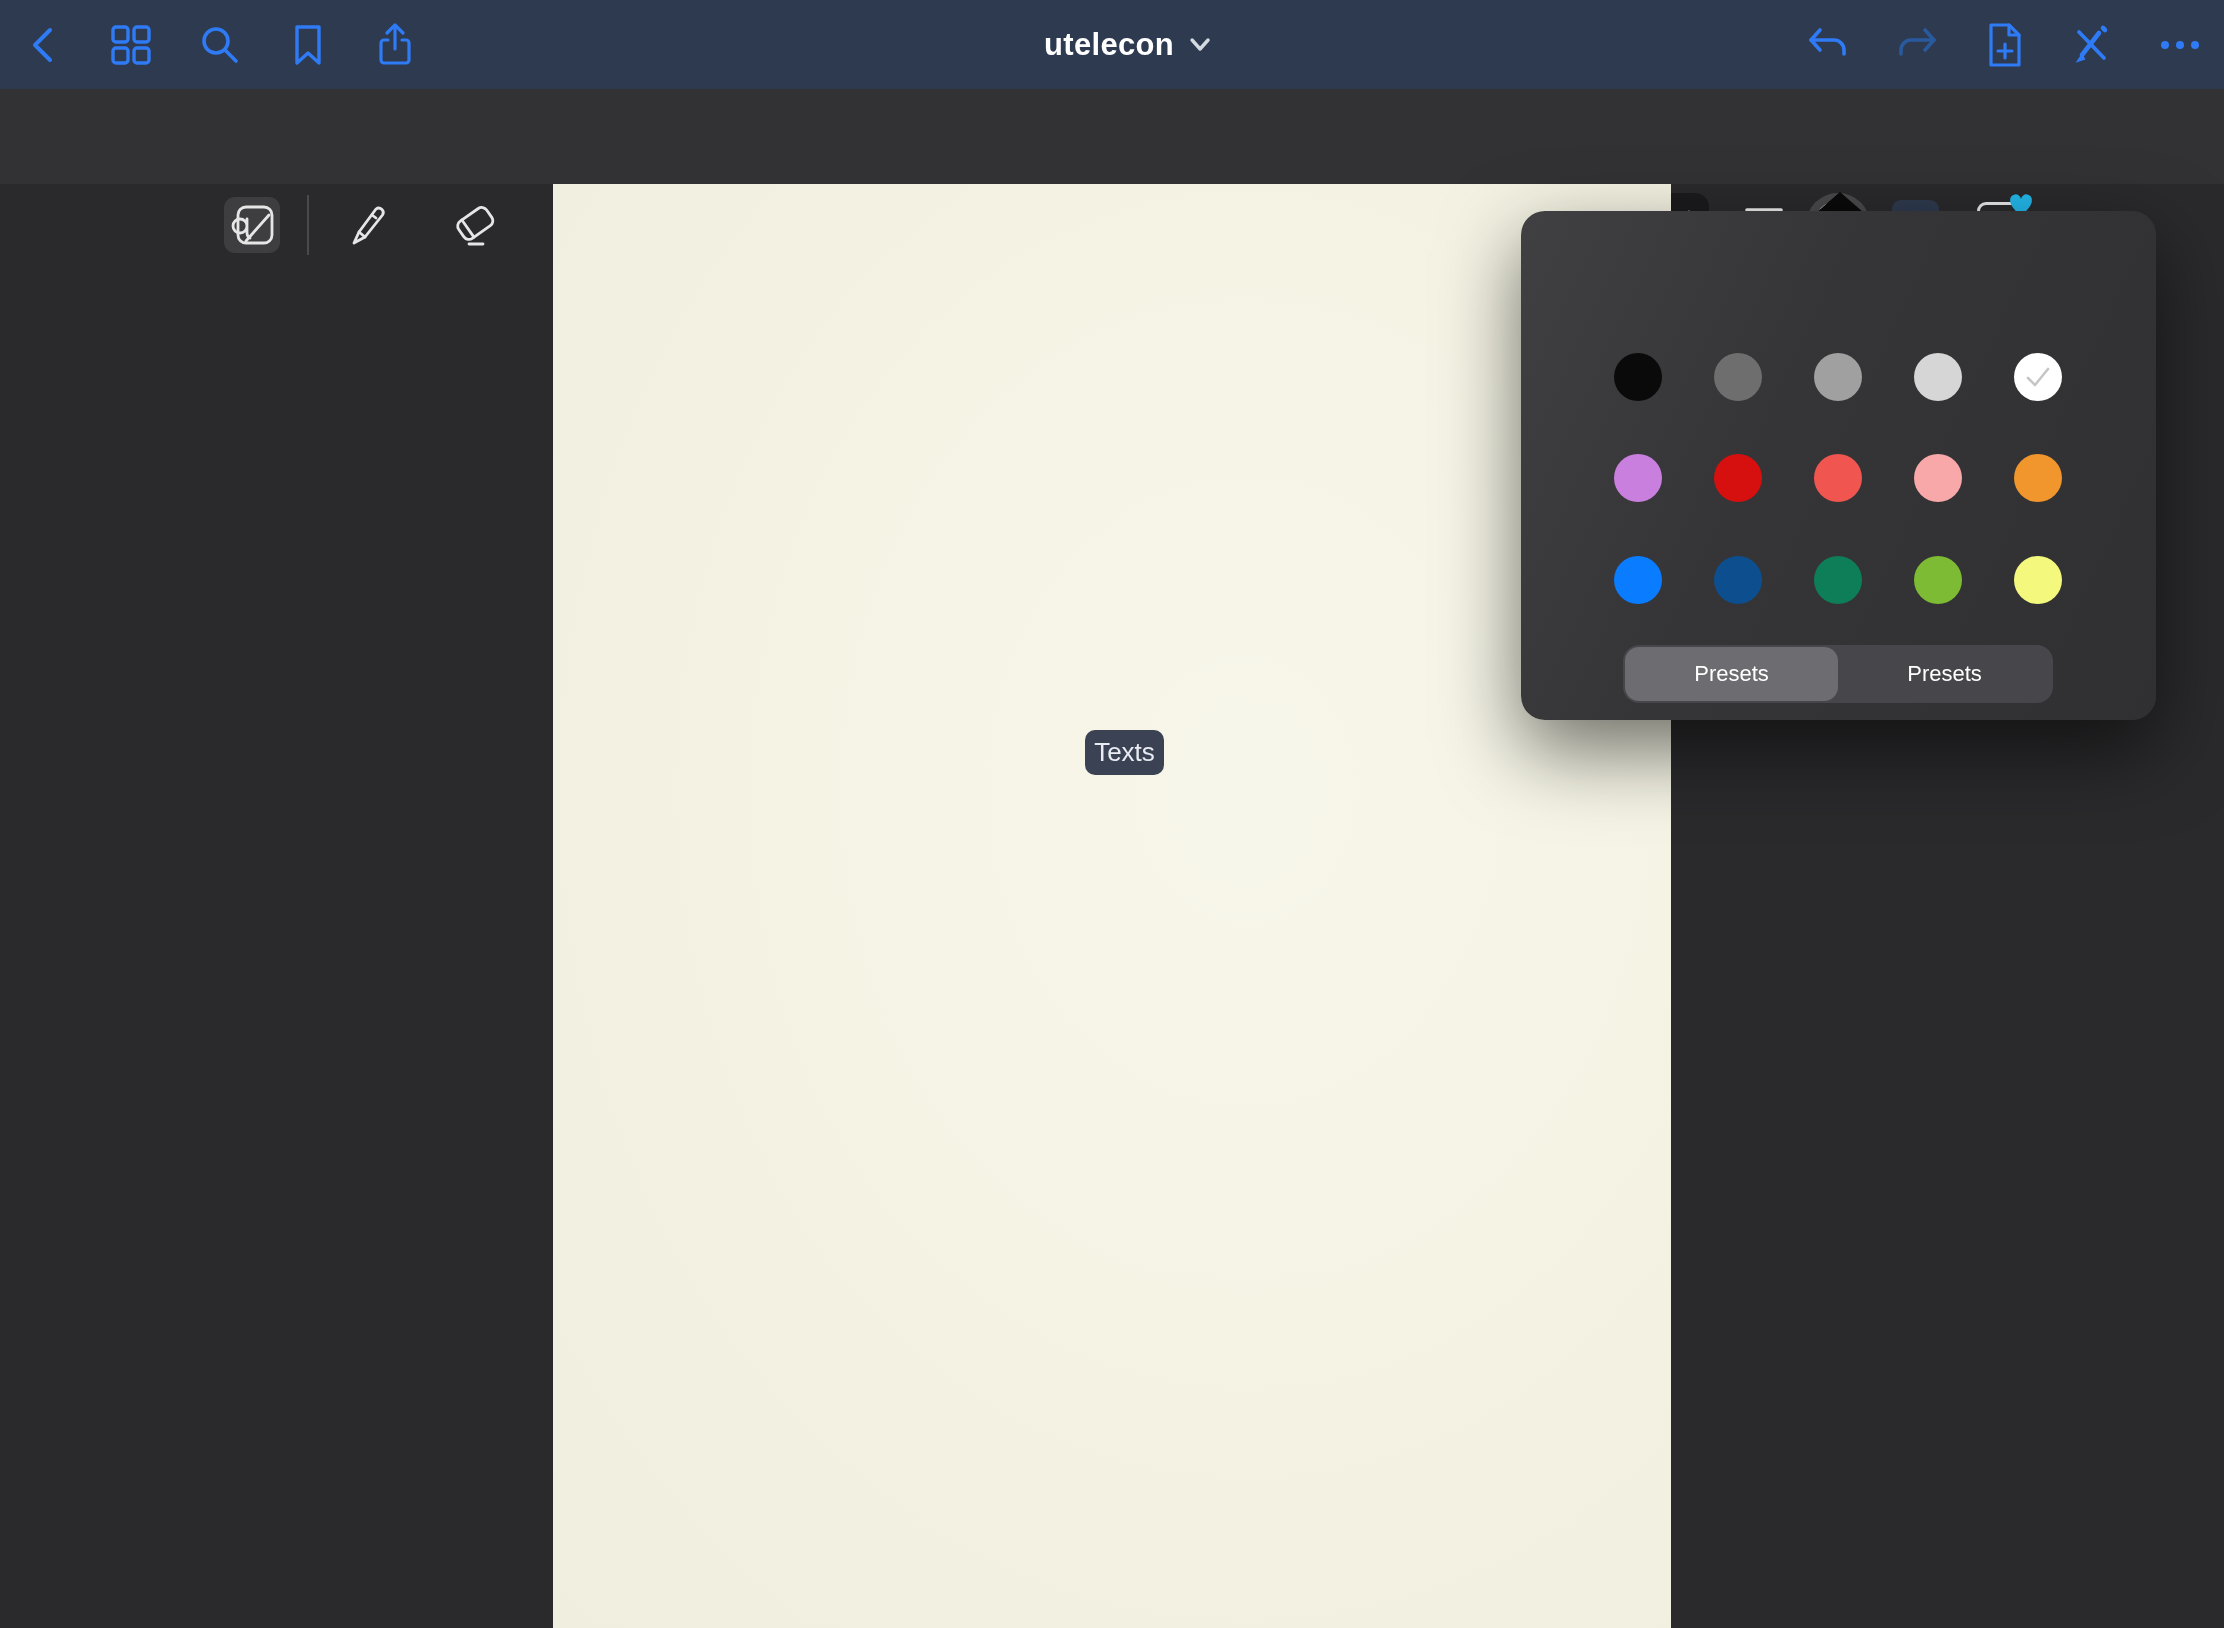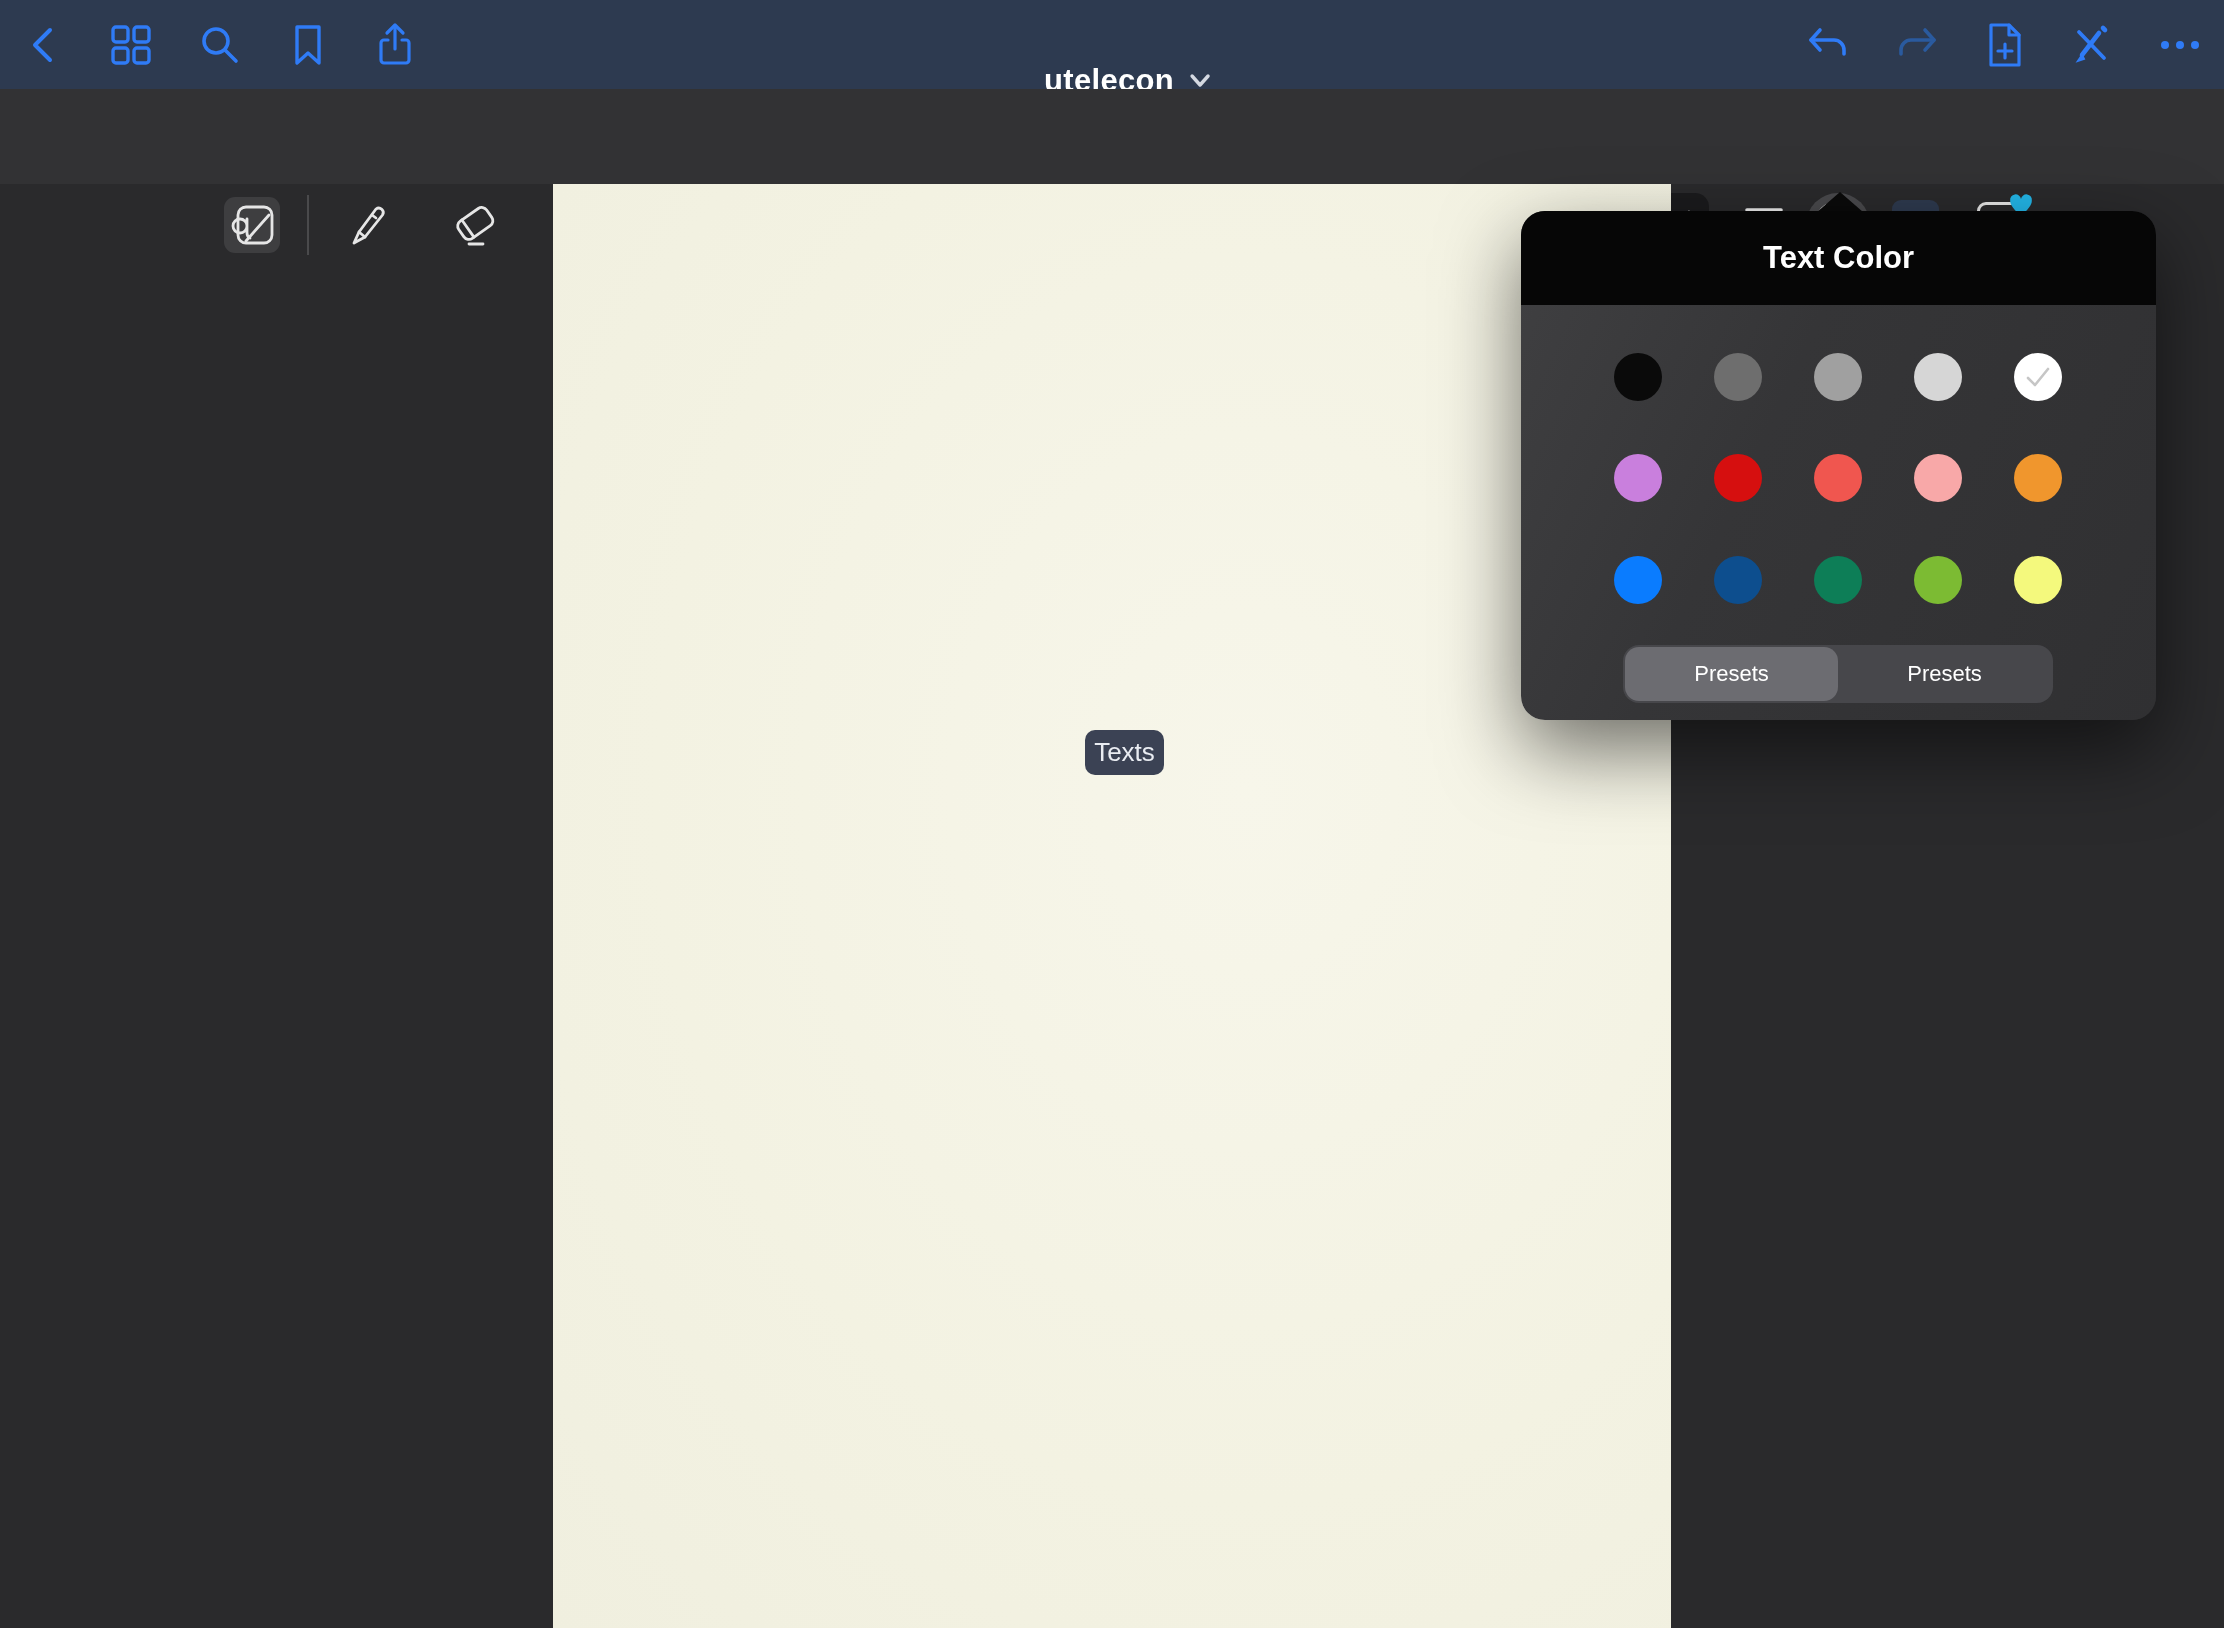--- a/index.html
+++ b/index.html
@@ -3,21 +3,21 @@
 <meta charset="utf-8">
 <style>
   html,body{margin:0;padding:0;background:#2a2a2c;}
   #app{position:relative;width:2224px;height:1628px;overflow:hidden;
        font-family:"Liberation Sans",sans-serif;background:#2a2a2c;}
   .ctr{position:absolute;transform:translate(-50%,-50%);display:flex;
        align-items:center;justify-content:center;}
   
   .topbar{position:absolute;left:0;top:0;width:2224px;height:89px;background:#2d3a50;}
   .topbar svg{display:block;}
-  .doc-title{display:flex;align-items:center;gap:14px;cursor:default;margin-top:36px;}
+  .doc-title{display:flex;align-items:center;gap:14px;cursor:default;}
   .doc-title .t{color:#ffffff;font-size:31px;font-weight:700;letter-spacing:.3px;}
   
   .toolbar{position:absolute;left:0;top:89px;width:2224px;height:95px;background:#323234;}
   .toolbar svg{display:block;}
   .tool-divider{position:absolute;left:307px;top:106px;width:2px;height:60px;background:#4a4a4c;}
   .editmode-bg{width:56px;height:56px;background:#3e3e40;border-radius:11px;
                display:flex;align-items:center;justify-content:center;}
   .pill{position:absolute;background:#1b1b1d;border-radius:14px;height:64px;top:104px;
         display:flex;align-items:center;justify-content:center;color:#f3f3f3;cursor:default;}
   .pill.font{left:1342px;width:256px;font-size:27px;font-weight:700;}
@@ -327,23 +327,20 @@
 
   <div class="paper"></div>
 
   <div class="text-object">
     <span>Texts</span>
   </div>
 
   <div class="pop-arrow"></div>
 
   <div class="popover">
-    <div class="pop-header">
-      <span class="t">Text Color</span>
-    </div>
 
     <div class="swatch-row r0">
         <div class="swatch" style="background: rgb(10, 10, 10);"></div>
         <div class="swatch" style="background: rgb(110, 110, 110);"></div>
         <div class="swatch" style="background: rgb(160, 160, 160);"></div>
         <div class="swatch" style="background: rgb(214, 214, 214);"></div>
         <div class="swatch" style="background: rgb(255, 255, 255);">
           <svg width="30" height="24" viewBox="0 0 30 24">
             <polyline points="5,13 12,20 25,4" fill="none" stroke="#c6c6c6" stroke-width="2.6" stroke-linecap="round" stroke-linejoin="round"></polyline>
           </svg>

